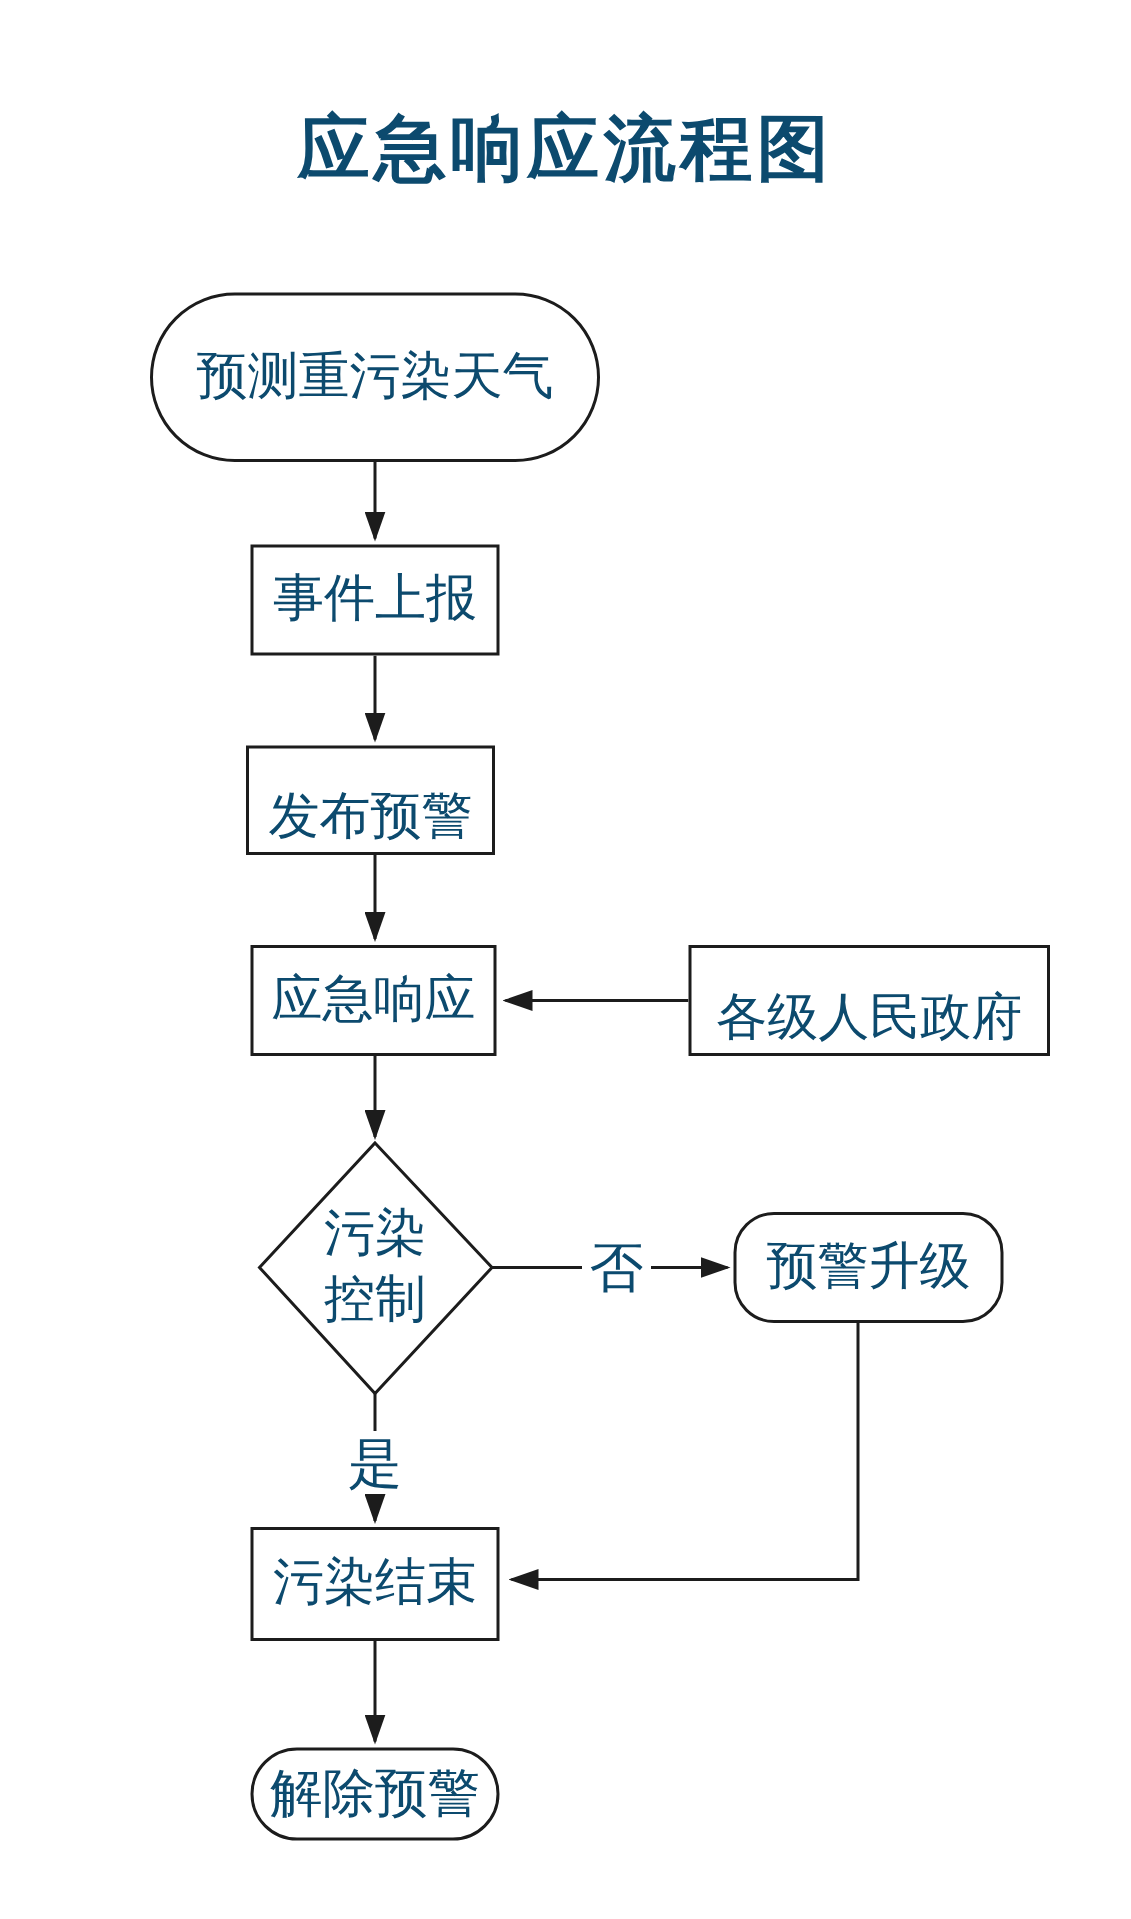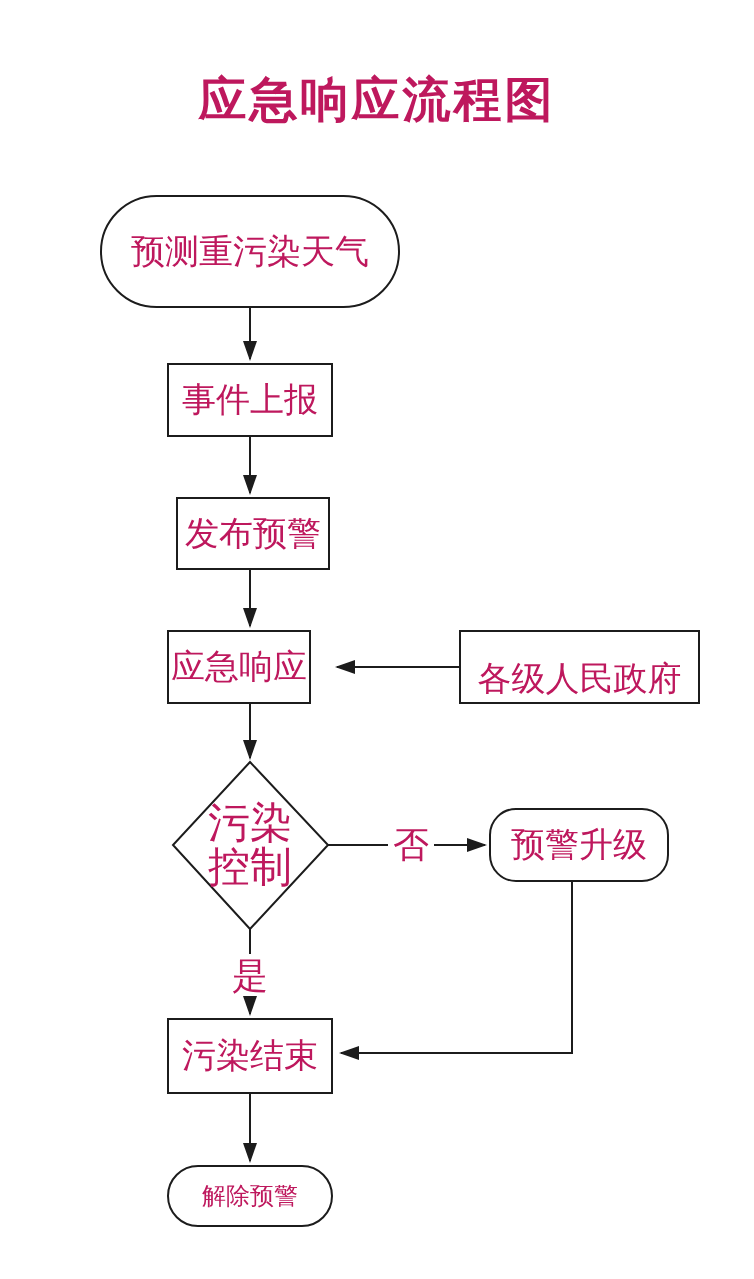--- a/index.html
+++ b/index.html
@@ -7,21 +7,21 @@
     padding: 0;
     background: #ffffff;
   }
   #canvas {
     position: relative;
     width: 754px;
     height: 1279px;
     background: #ffffff;
     overflow: hidden;
     font-family: "Liberation Serif", "DejaVu Serif", serif;
-    color: #be185d;
+    color: #0c4a6e;
   }
   #connector-layer {
     position: absolute;
     left: 0;
     top: 0;
     width: 754px;
     height: 1279px;
   }
   .page-title {
     position: absolute;
@@ -46,34 +46,34 @@
     justify-content: center;
     text-align: center;
     font-size: 34px;
     line-height: 46px;
     white-space: nowrap;
   }
   .terminator { border-radius: 60px; }
 
   .node-start        { left: 100px; top: 195px; width: 300px; height: 113px; border-radius: 57px; }
   .node-report       { left: 167px; top: 363px; width: 166px; height: 74px; text-align: center; }
-  .node-publish      { left: 176px; top: 497px; width: 154px; height: 73px; }
-  .node-response     { left: 167px; top: 630px; width: 144px; height: 74px; }
+  .node-publish      { left: 164px; top: 497px; width: 166px; height: 73px; justify-content: flex-end; }
+  .node-response     { left: 167px; top: 630px; width: 164px; height: 74px; }
   .node-government   { left: 459px; top: 630px; width: 241px; height: 74px; justify-content: flex-end; }
   .node-upgrade      { left: 489px; top: 808px; width: 180px; height: 74px; border-radius: 27px; }
   .node-pollution-end{ left: 167px; top: 1018px; width: 166px; height: 76px; }
-  .node-end          { left: 167px; top: 1165px; width: 166px; height: 62px; border-radius: 31px; font-size: 24px; }
+  .node-end          { left: 167px; top: 1165px; width: 166px; height: 62px; border-radius: 31px; font-size: 35px; }
 
   .diamond-label {
     position: absolute;
     left: 250px;
     top: 845px;
     transform: translate(-50%, -50%);
     text-align: center;
-    font-size: 42px;
+    font-size: 34px;
     line-height: 44px;
     white-space: nowrap;
   }
   .edge-label {
     position: absolute;
     transform: translate(-50%, -50%);
     font-size: 36px;
     line-height: 40px;
     white-space: nowrap;
   }

